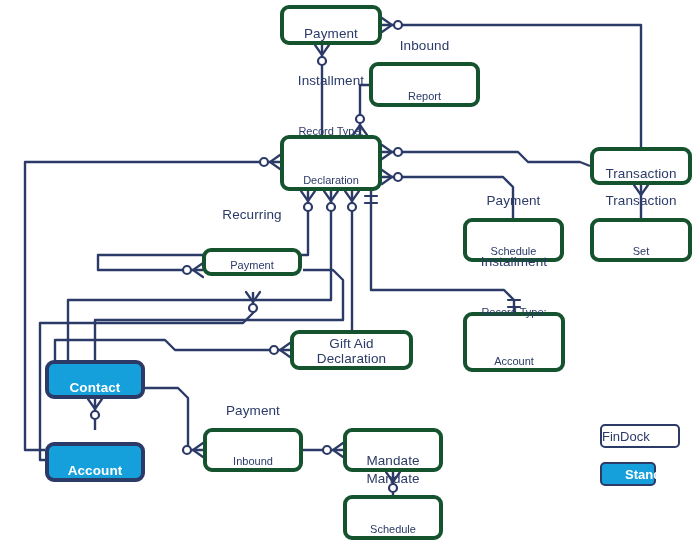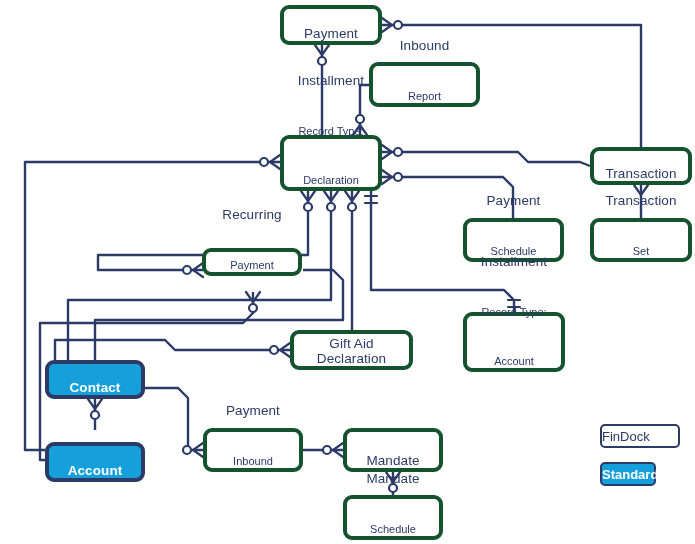--- a/index.html
+++ b/index.html
@@ -279,18 +279,18 @@
       <div class="node multi" style="left: 343px; top: 495px; width: 100px; height: 45px;">
         <div class="title">Mandate</div>
         <div class="sub">Schedule</div>
       </div>
     </div>
 
   <div id="legend-layer">
       <div class="legend-box" style="left: 600px; top: 424px; width: 80px; height: 24px;">
         <span>FinDock</span>
       </div>
-      <div class="legend-box standard" style="left: 600px; top: 462px; width: 56px; height: 24px;">
+      <div class="legend-box standard" style="left: 600px; top: 462px; width: 56px; height: 24px; padding-left: 23px;">
         <span>Standard</span>
       </div>
     </div>
 
 </div>
 
 </body></html>

